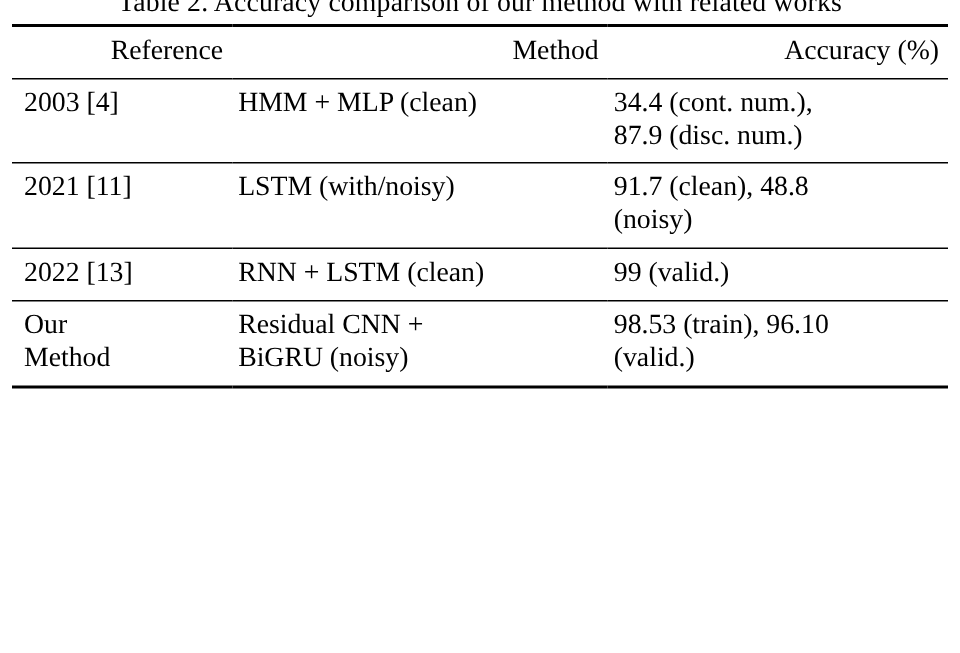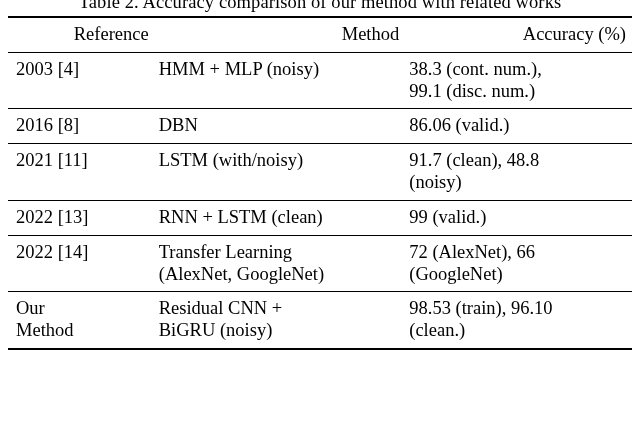--- a/index.html
+++ b/index.html
@@ -80,39 +80,28 @@
         <td class="col-ref">Reference</td>
         <td class="col-method">Method</td>
         <td class="col-acc">Accuracy (%)</td>
       </tr>
 
       <tr>
         <td class="col-ref">
           <span class="cell-line">2003 [4]</span>
         </td>
         <td class="col-method">
-          <span class="cell-line">HMM + MLP (noisy)</span>
+          <span class="cell-line">HMM + MLP (clean)</span>
         </td>
         <td class="col-acc">
-          <span class="cell-line">38.3 (cont. num.),</span>
-          <span class="cell-line">99.1 (disc. num.)</span>
+          <span class="cell-line">34.4 (cont. num.),</span>
+          <span class="cell-line">87.9 (disc. num.)</span>
         </td>
       </tr>
 
-      <tr class="rule-thin">
-        <td class="col-ref">
-          <span class="cell-line">2016 [8]</span>
-        </td>
-        <td class="col-method">
-          <span class="cell-line">DBN</span>
-        </td>
-        <td class="col-acc">
-          <span class="cell-line">86.06 (valid.)</span>
-        </td>
-      </tr>
 
 
       <tr class="rule-thin">
         <td class="col-ref">
           <span class="cell-line">2021 [11]</span>
         </td>
         <td class="col-method">
           <span class="cell-line">LSTM (with/noisy)</span>
         </td>
         <td class="col-acc">
@@ -127,45 +116,32 @@
           <span class="cell-line">2022 [13]</span>
         </td>
         <td class="col-method">
           <span class="cell-line">RNN + LSTM (clean)</span>
         </td>
         <td class="col-acc">
           <span class="cell-line">99 (valid.)</span>
         </td>
       </tr>
 
-      <tr class="rule-thin">
-        <td class="col-ref">
-          <span class="cell-line">2022 [14]</span>
-        </td>
-        <td class="col-method">
-          <span class="cell-line">Transfer Learning</span>
-          <span class="cell-line">(AlexNet, GoogleNet)</span>
-        </td>
-        <td class="col-acc">
-          <span class="cell-line">72 (AlexNet), 66</span>
-          <span class="cell-line">(GoogleNet)</span>
-        </td>
-      </tr>
 
       <tr class="rule-thin rule-bottom">
         <td class="col-ref">
           <span class="cell-line">Our</span>
           <span class="cell-line">Method</span>
         </td>
         <td class="col-method">
           <span class="cell-line">Residual CNN +</span>
           <span class="cell-line">BiGRU (noisy)</span>
         </td>
         <td class="col-acc">
           <span class="cell-line">98.53 (train), 96.10</span>
-          <span class="cell-line">(clean.)</span>
+          <span class="cell-line">(valid.)</span>
         </td>
       </tr>
 
     </tbody>
   </table>
 
 </div>
 
 </body></html>

